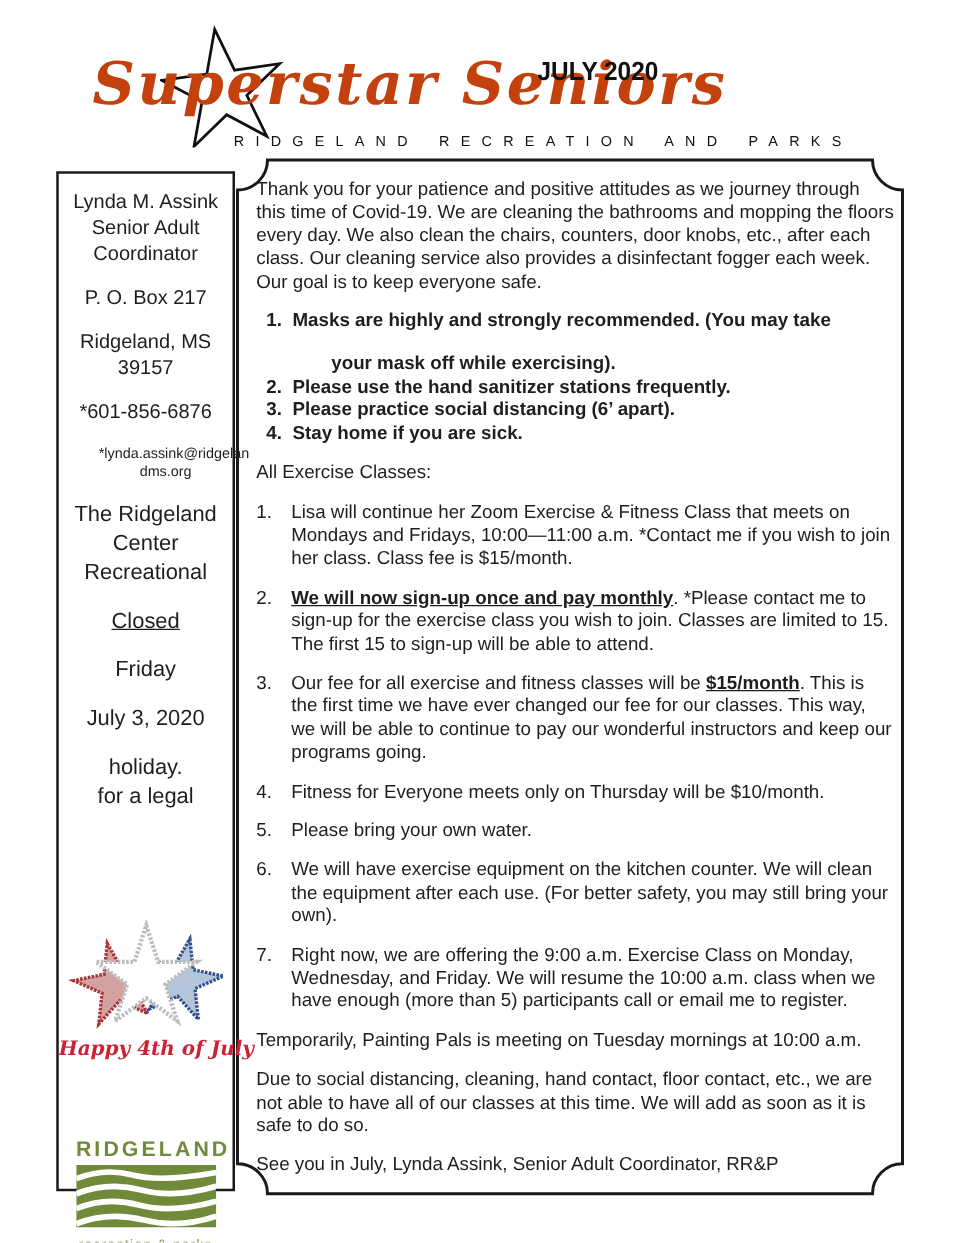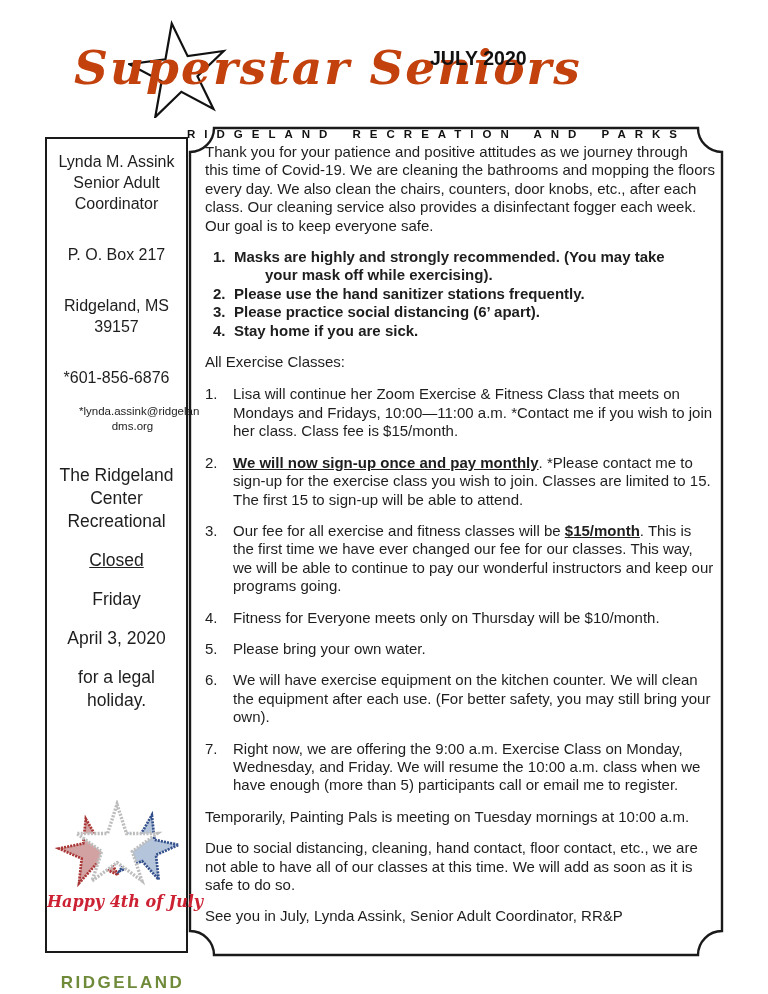--- a/index.html
+++ b/index.html
@@ -13,50 +13,50 @@
     position:absolute;left:74px;top:40px;z-index:1;
     font-family:"DejaVu Serif", serif;font-style:italic;font-weight:bold;
     font-size:47px;letter-spacing:2px;color:#c2410c;white-space:nowrap;
   }
   .issue-date{
     position:absolute;left:430px;top:46px;z-index:2;
     font-size:21px;font-weight:bold;color:#111;
     transform:scaleX(.93);transform-origin:left top;white-space:nowrap;
   }
   .org-subtitle{
-    position:absolute;left:187px;top:128px;z-index:1;
-    font-size:11.5px;font-weight:bold;letter-spacing:9px;word-spacing:4px;
+    position:absolute;left:187px;top:108px;z-index:1;
+    font-size:11.5px;font-weight:normal;letter-spacing:9px;word-spacing:4px;
     color:#111;white-space:nowrap;
   }
   
   .main-border{position:absolute;left:188px;top:126px;z-index:0;}
   .main-content{
     position:absolute;left:205px;top:143px;width:510px;z-index:1;
     font-size:15px;line-height:18.4px;
   }
   .para{margin:0 0 13px 0;}
   .rules{margin:0 0 13px 0;padding-left:8px;font-weight:bold;}
   .rule-row{display:flex;}
   .rule-num{width:21px;flex:0 0 21px;}
-  .rule-cont{display:block;padding-left:31px;}
+  .rule-cont{display:block;padding-left:31px;margin-top:16px;}
   .heading{margin:0 0 14px 0;}
   .item-row{display:flex;margin:0 0 13px 0;}
   .item-num{width:28px;flex:0 0 28px;}
   .item-text{flex:1;}
   .em-ul{font-weight:bold;text-decoration:underline;}
   
   .sidebar{
     position:absolute;left:45px;top:137px;width:143px;height:816px;
     border:2px solid #1a1a1a;box-sizing:border-box;background:#fff;z-index:2;
     text-align:center;padding-top:12px;
   }
   .sb{font-size:16px;line-height:21px;}
   .sb-lg{font-size:17.5px;line-height:23px;}
   .sb-sm{font-size:11.5px;line-height:15px;margin-left:32px;}
-  .mt14{margin-top:30px;} .mt16{margin-top:16px;}
+  .mt14{margin-top:14px;} .mt16{margin-top:16px;}
   .ul{text-decoration:underline;text-align:center;}
   .holiday{margin-top:88px;}
   .holiday-caption{
     font-family:"DejaVu Serif", serif;font-style:italic;font-weight:bold;
     font-size:16px;margin-top:-4px;white-space:nowrap;
   }
   .logo{margin-top:62px;}
   .logo-name{font-size:17px;font-weight:bold;letter-spacing:2.5px;padding-left:12px;}
   .logo-tag{font-size:11px;letter-spacing:1px;margin-top:3px;}
 </style>
@@ -163,25 +163,25 @@
   </div>
 
   <div class="sb-lg mt14">
     <div>The Ridgeland</div>
     <div>Center</div>
     <div>Recreational</div>
   </div>
 
   <div class="sb-lg mt16 ul">Closed</div>
   <div class="sb-lg mt16">Friday</div>
-  <div class="sb-lg mt16">April 3, 2020</div>
+  <div class="sb-lg mt16">July 3, 2020</div>
 
   <div class="sb-lg mt16">
+    <div>holiday.</div>
     <div>for a legal</div>
-    <div>holiday.</div>
   </div>
 
   <div class="holiday">
     <svg width="132" height="92" viewBox="0 0 140 100">
       <g transform="translate(6,16) scale(0.74) rotate(-12 50 50)">
         <polygon points="50,5 61.2,39.6 97.6,39.5 68.1,60.9 79.4,95.5 50,74 20.6,95.5 31.9,60.9 2.4,39.5 38.8,39.6" fill="#d2a2a2" stroke="#a83434" stroke-width="4" stroke-dasharray="3 1.6"></polygon>
       </g>
       <g transform="translate(64,12) scale(0.74) rotate(12 50 50)">
         <polygon points="50,5 61.2,39.6 97.6,39.5 68.1,60.9 79.4,95.5 50,74 20.6,95.5 31.9,60.9 2.4,39.5 38.8,39.6" fill="#b4c4da" stroke="#33508c" stroke-width="4" stroke-dasharray="3 1.6"></polygon>
       </g>

